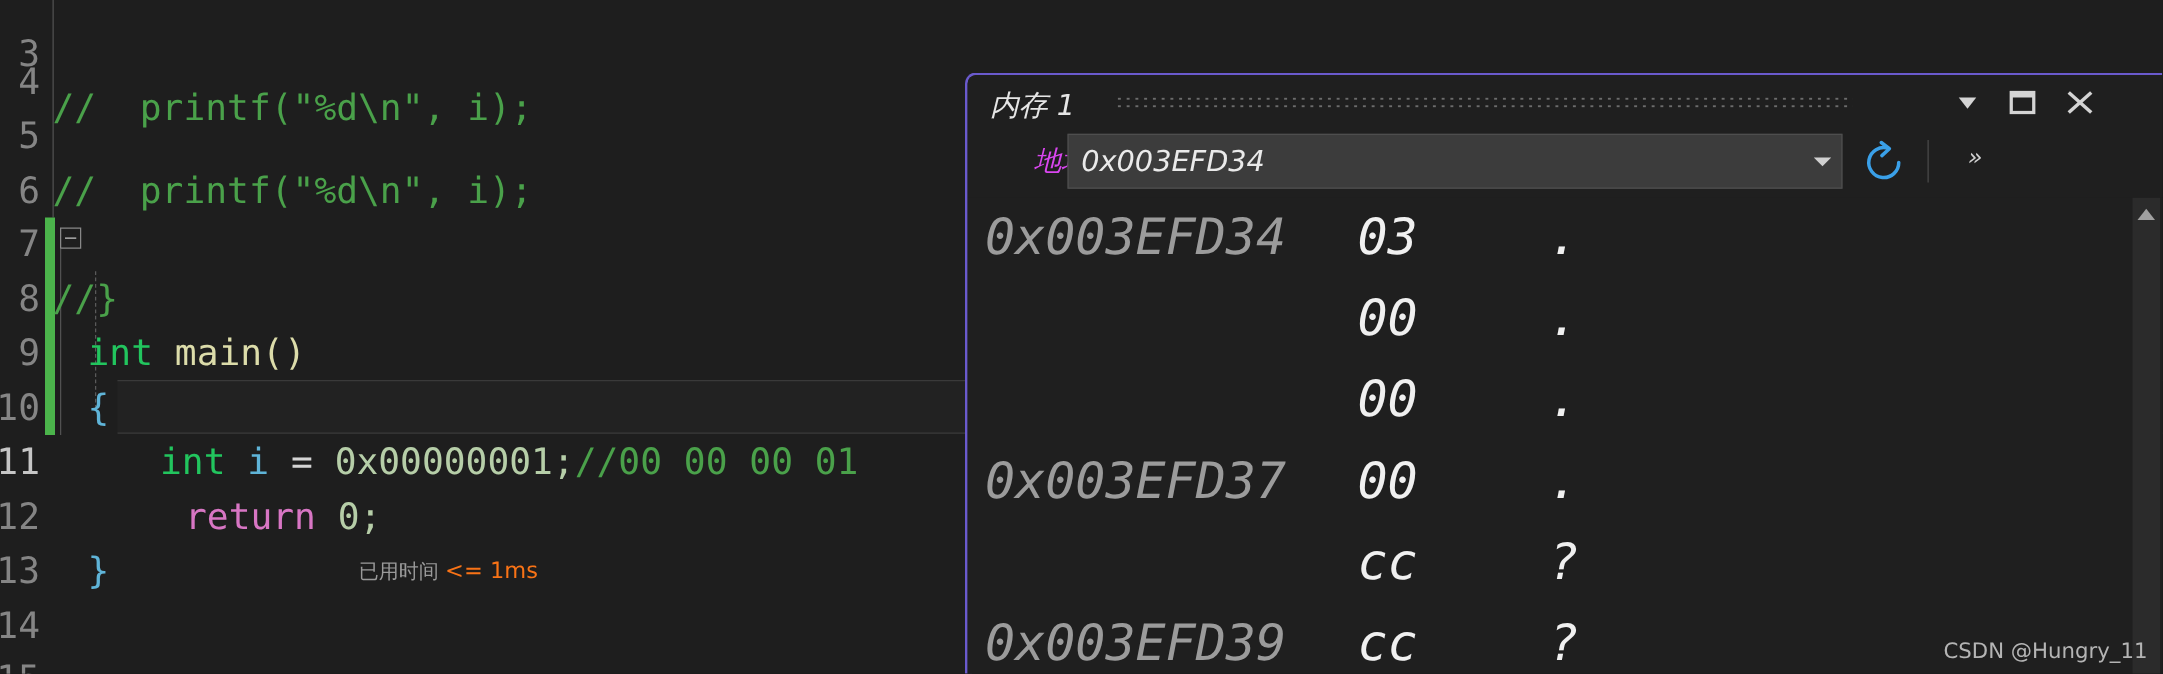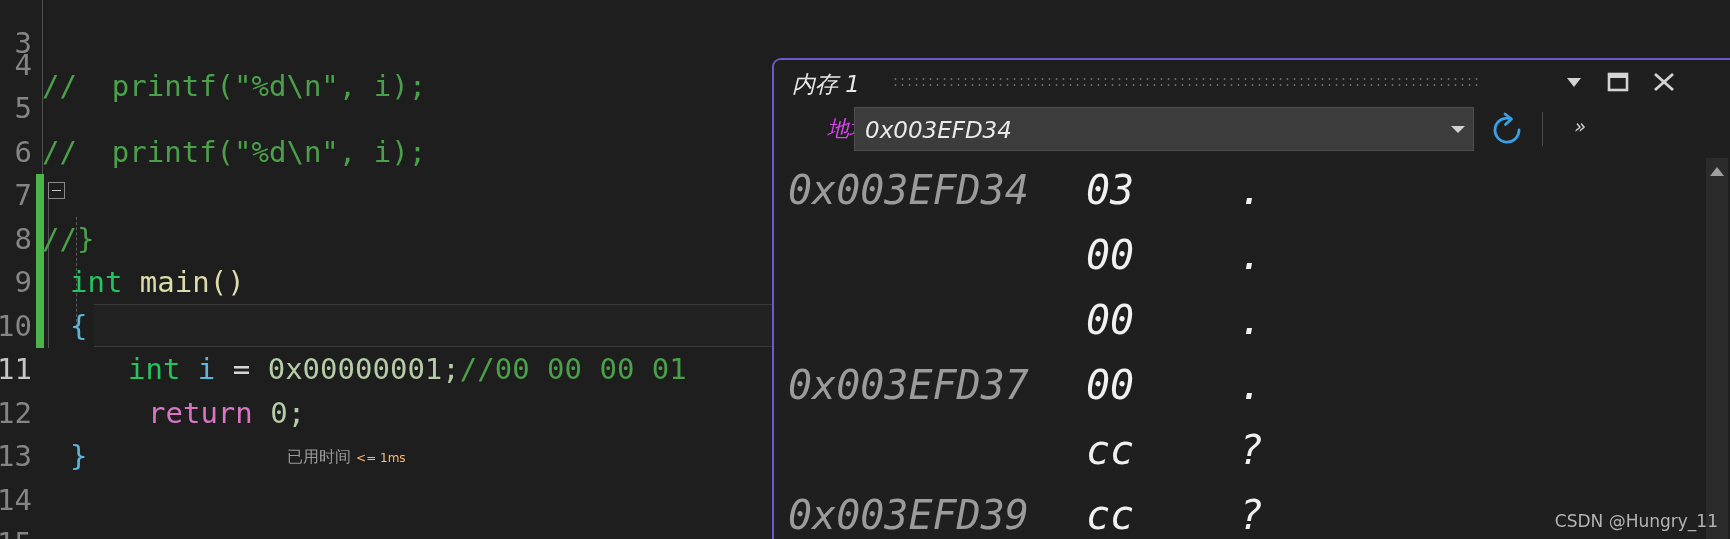--- a/index.html
+++ b/index.html
@@ -105,22 +105,22 @@
     box-sizing: border-box;
   }
   .inline-hint {
     position: absolute;
     font-family: "DejaVu Sans", sans-serif;
     font-size: 16px;
     color: #9a9a9a;
     line-height: 43.5px;
   }
   .inline-hint .small {
-    font-size: 12px;
-    color: #fdba74;
+    font-size: 18px;
+    color: #f97316;
   }
 
   
   #memwin {
     position: absolute;
     left: 772px; top: 58px;
     width: 958px; height: 481px;
     background: #1f1f1f;
     border-left: 2px solid #6a5acd;
     border-top: 2px solid #6a5acd;

